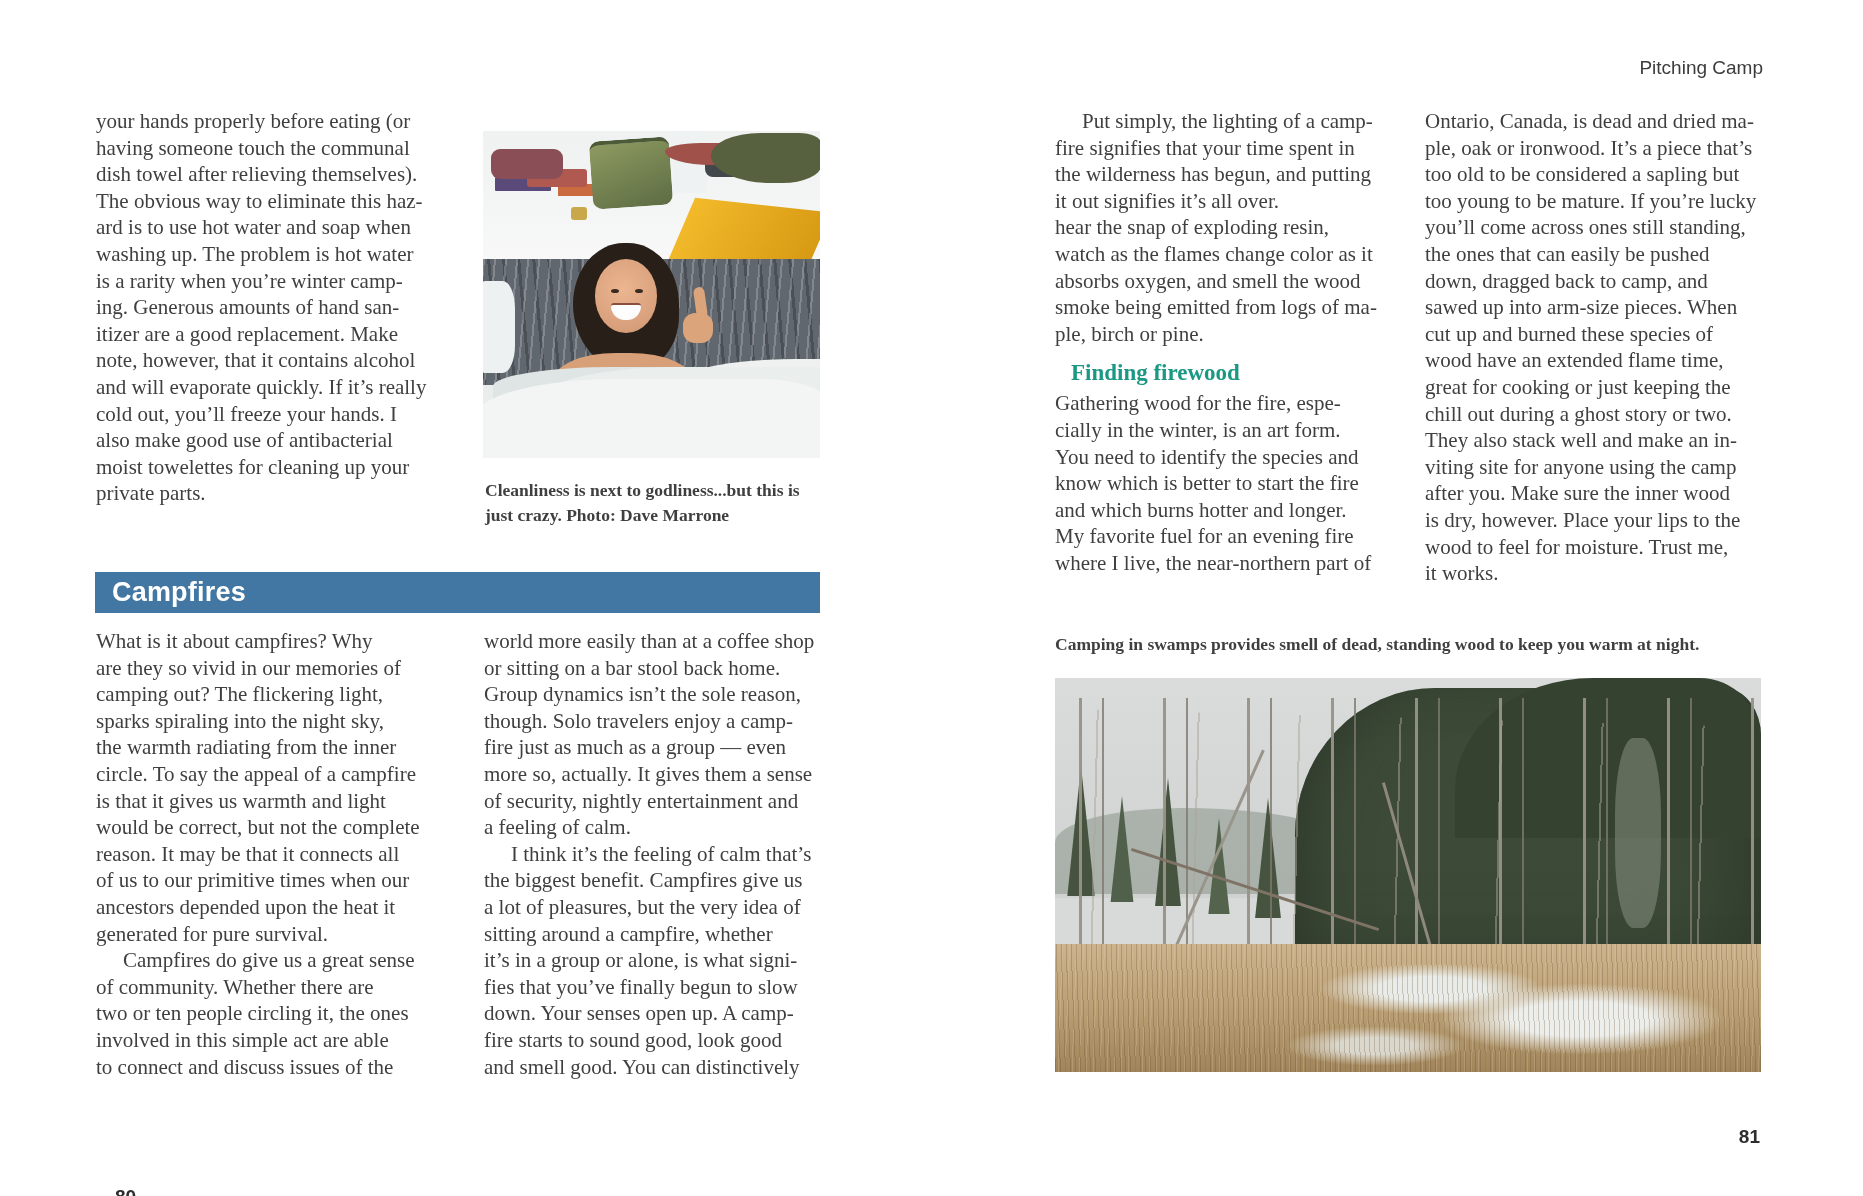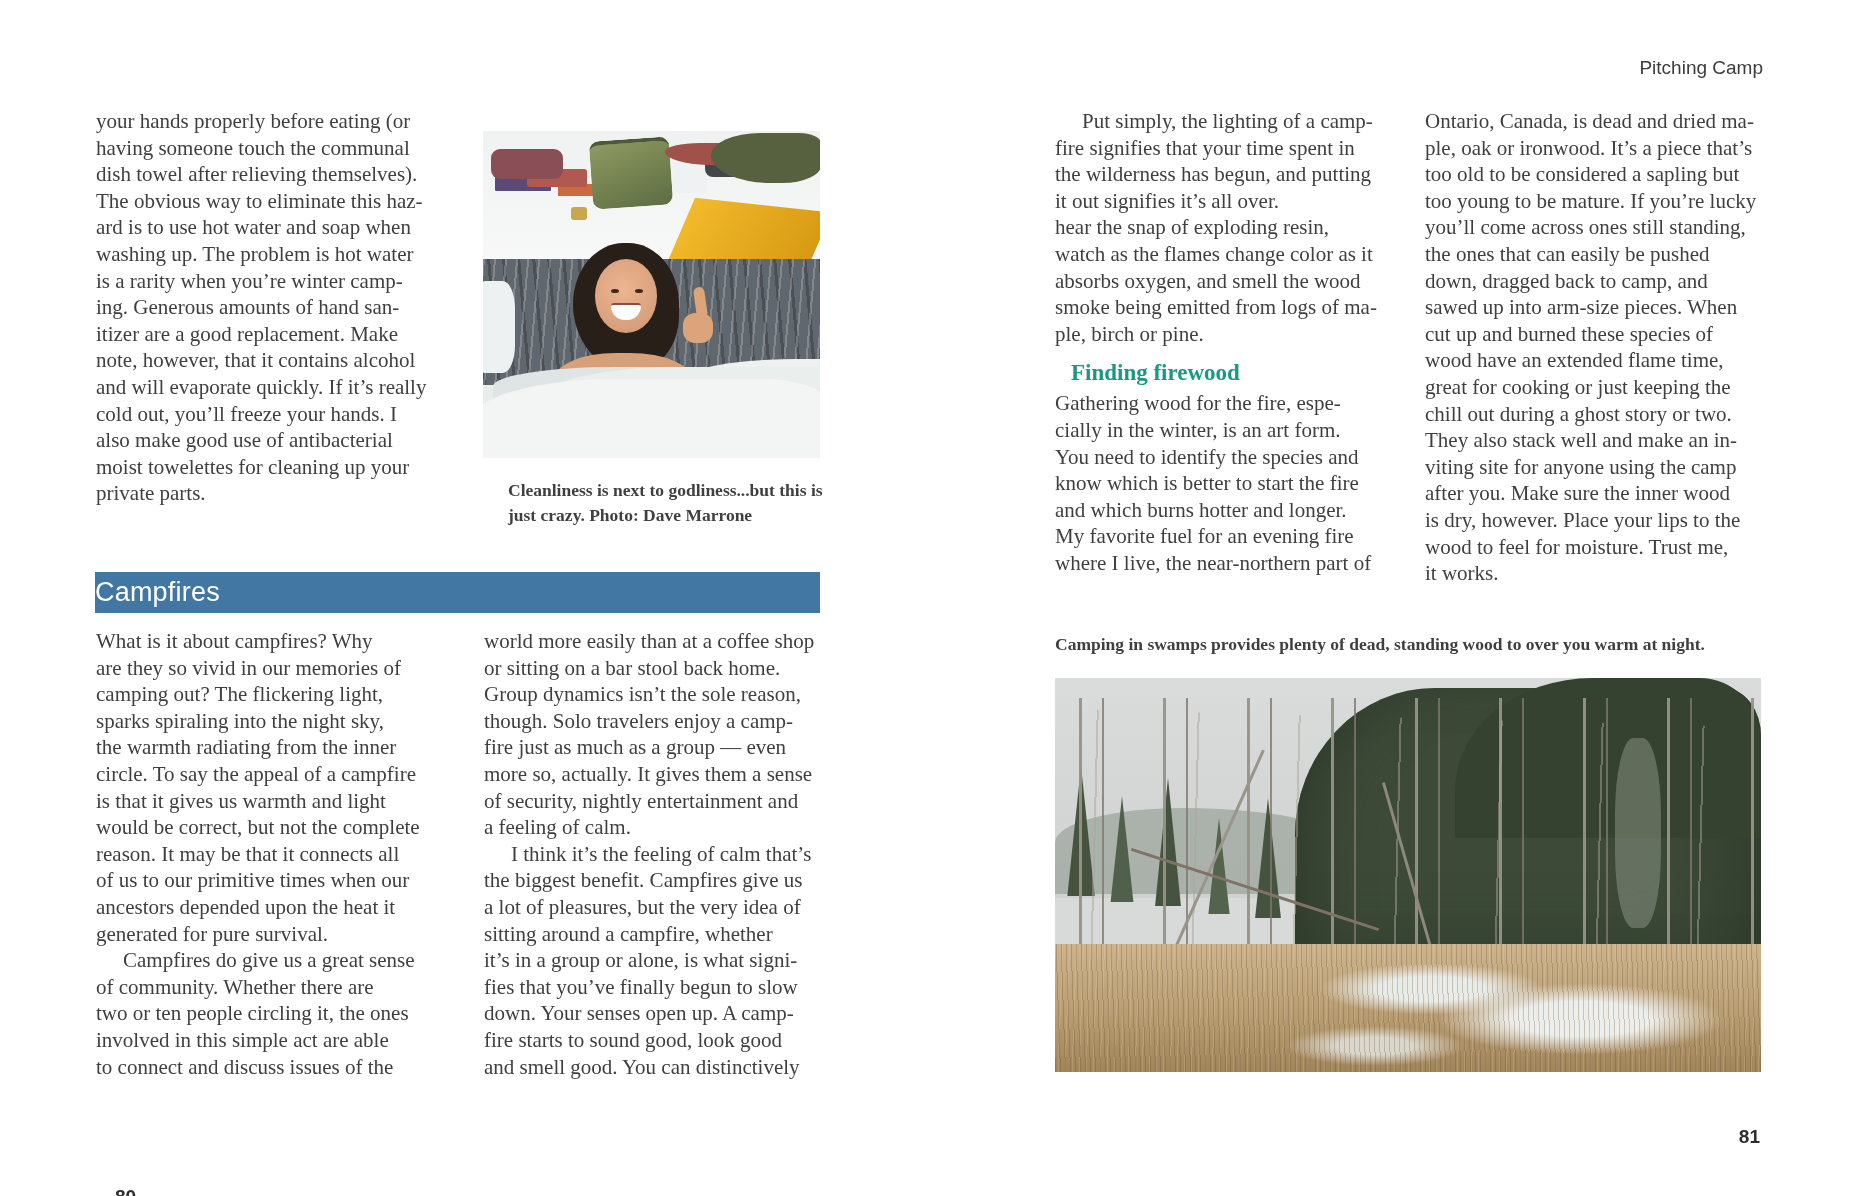--- a/index.html
+++ b/index.html
@@ -9,23 +9,23 @@
   }
   .txt{font-size:21px;line-height:26.6px;white-space:nowrap;}
   .para{margin:0;}
   .para.indent{text-indent:27px;}
   
   .running-header{position:absolute;top:57px;right:100px;font-family:"Liberation Sans",sans-serif;font-size:19px;color:#3c3c3c;}
   .intro{position:absolute;left:96px;top:108px;width:360px;}
   .photo{position:absolute;overflow:hidden;}
   #photo-ice{left:483px;top:131px;width:337px;height:327px;background:#e9edec;}
   .caption{font-weight:bold;font-size:17.5px;line-height:25px;white-space:nowrap;}
-  #caption-ice{position:absolute;left:508px;top:478px;width:340px;}
+  #caption-ice{position:absolute;left:485px;top:478px;width:340px;}
   .section-bar{position:absolute;left:95px;top:572px;width:725px;height:41px;background:#4377a3;display:flex;align-items:center;}
-  .section-title{font-family:"Liberation Sans",sans-serif;font-weight:normal;color:#ffffff;font-size:27px;padding-left:0;letter-spacing:.2px;}
+  .section-title{font-family:"Liberation Sans",sans-serif;font-weight:bold;color:#ffffff;font-size:27px;padding-left:17px;letter-spacing:.2px;}
   #cf-col1{position:absolute;left:96px;top:628px;width:360px;}
   #cf-col2{position:absolute;left:484px;top:628px;width:345px;}
   #rp-col1{position:absolute;left:1055px;top:108px;width:345px;}
   #rp-col2{position:absolute;left:1425px;top:108px;width:345px;}
   .subheading{font-weight:bold;font-size:23px;color:#1a9884;margin:12px 0 3px 16px;line-height:28px;}
   #caption-swamp{position:absolute;left:1055px;top:632px;width:716px;}
   #photo-swamp{left:1055px;top:678px;width:706px;height:394px;background:#d7dad8;}
   .pagenum{position:absolute;font-family:"Liberation Sans",sans-serif;font-weight:bold;font-size:19px;color:#2e2e2e;}
   #pg-left{left:115px;top:1186px;}
   #pg-right{right:103px;top:1126px;}
@@ -141,21 +141,21 @@
   <div class="para indent">Put simply, the lighting of a camp-<br>fire signifies that your time spent in<br>the wilderness has begun, and putting<br>it out signifies it’s all over.</div>
   <div class="para">hear the snap of exploding resin,<br>watch as the flames change color as it<br>absorbs oxygen, and smell the wood<br>smoke being emitted from logs of ma-<br>ple, birch or pine.</div>
   <div class="subheading">Finding firewood</div>
   <div class="para">Gathering wood for the fire, espe-<br>cially in the winter, is an art form.<br>You need to identify the species and<br>know which is better to start the fire<br>and which burns hotter and longer.<br>My favorite fuel for an evening fire<br>where I live, the near-northern part of</div>
 </div>
 
 <div class="txt" id="rp-col2">
   <div class="para">Ontario, Canada, is dead and dried ma-<br>ple, oak or ironwood. It’s a piece that’s<br>too old to be considered a sapling but<br>too young to be mature. If you’re lucky<br>you’ll come across ones still standing,<br>the ones that can easily be pushed<br>down, dragged back to camp, and<br>sawed up into arm-size pieces. When<br>cut up and burned these species of<br>wood have an extended flame time,<br>great for cooking or just keeping the<br>chill out during a ghost story or two.<br>They also stack well and make an in-<br>viting site for anyone using the camp<br>after you. Make sure the inner wood<br>is dry, however. Place your lips to the<br>wood to feel for moisture. Trust me,<br>it works.</div>
 </div>
 
-<div class="caption" id="caption-swamp">Camping in swamps provides plenty of dead, standing wood to over you warm at night.</div>
+<div class="caption" id="caption-swamp">Camping in swamps provides smell of dead, standing wood to keep you warm at night.</div>
 
 <div class="photo" id="photo-swamp">
   <div class="shape f2-sky"></div>
   <div class="shape f2-ridge"></div>
   <div class="shape tree t1"></div>
   <div class="shape tree t2"></div>
   <div class="shape tree t3"></div>
   <div class="shape tree t4"></div>
   <div class="shape tree t5"></div>
   <div class="shape tree t6"></div>

